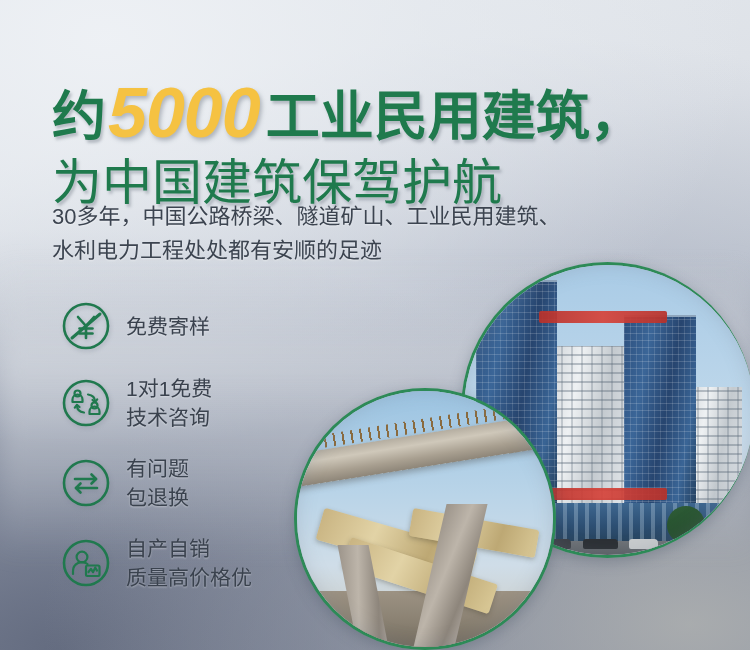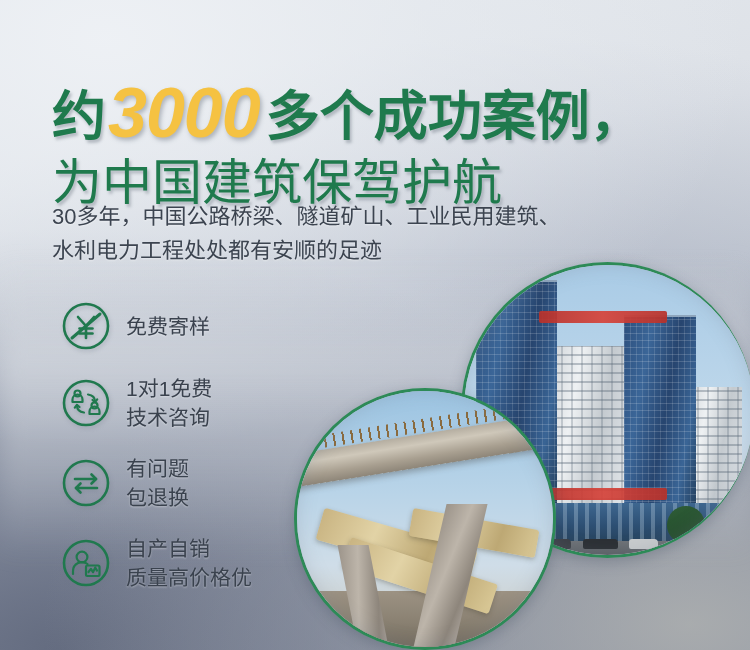--- a/index.html
+++ b/index.html
@@ -119,21 +119,21 @@
     box-shadow:inset 0 0 18px rgba(120,128,142,.25);border-radius:50%;}
 </style>
 </head>
 <body>
 
 <div class="banner">
 
   <div class="haze"></div>
 
   <div class="headline">
-    <div class="h-line1"><span>约</span><span class="h-num">3000</span><span>多个成功案例，</span></div>
+    <div class="h-line1"><span>约</span><span class="h-num">5000</span><span>工业民用建筑，</span></div>
     <div class="h-line2">为中国建筑保驾护航</div>
   </div>
 
   <div class="subtitle">
     <div class="sub-line">30多年，中国公路桥梁、隧道矿山、工业民用建筑、</div>
     <div class="sub-line">水利电力工程处处都有安顺的足迹</div>
   </div>
 
   <div class="features">
 

